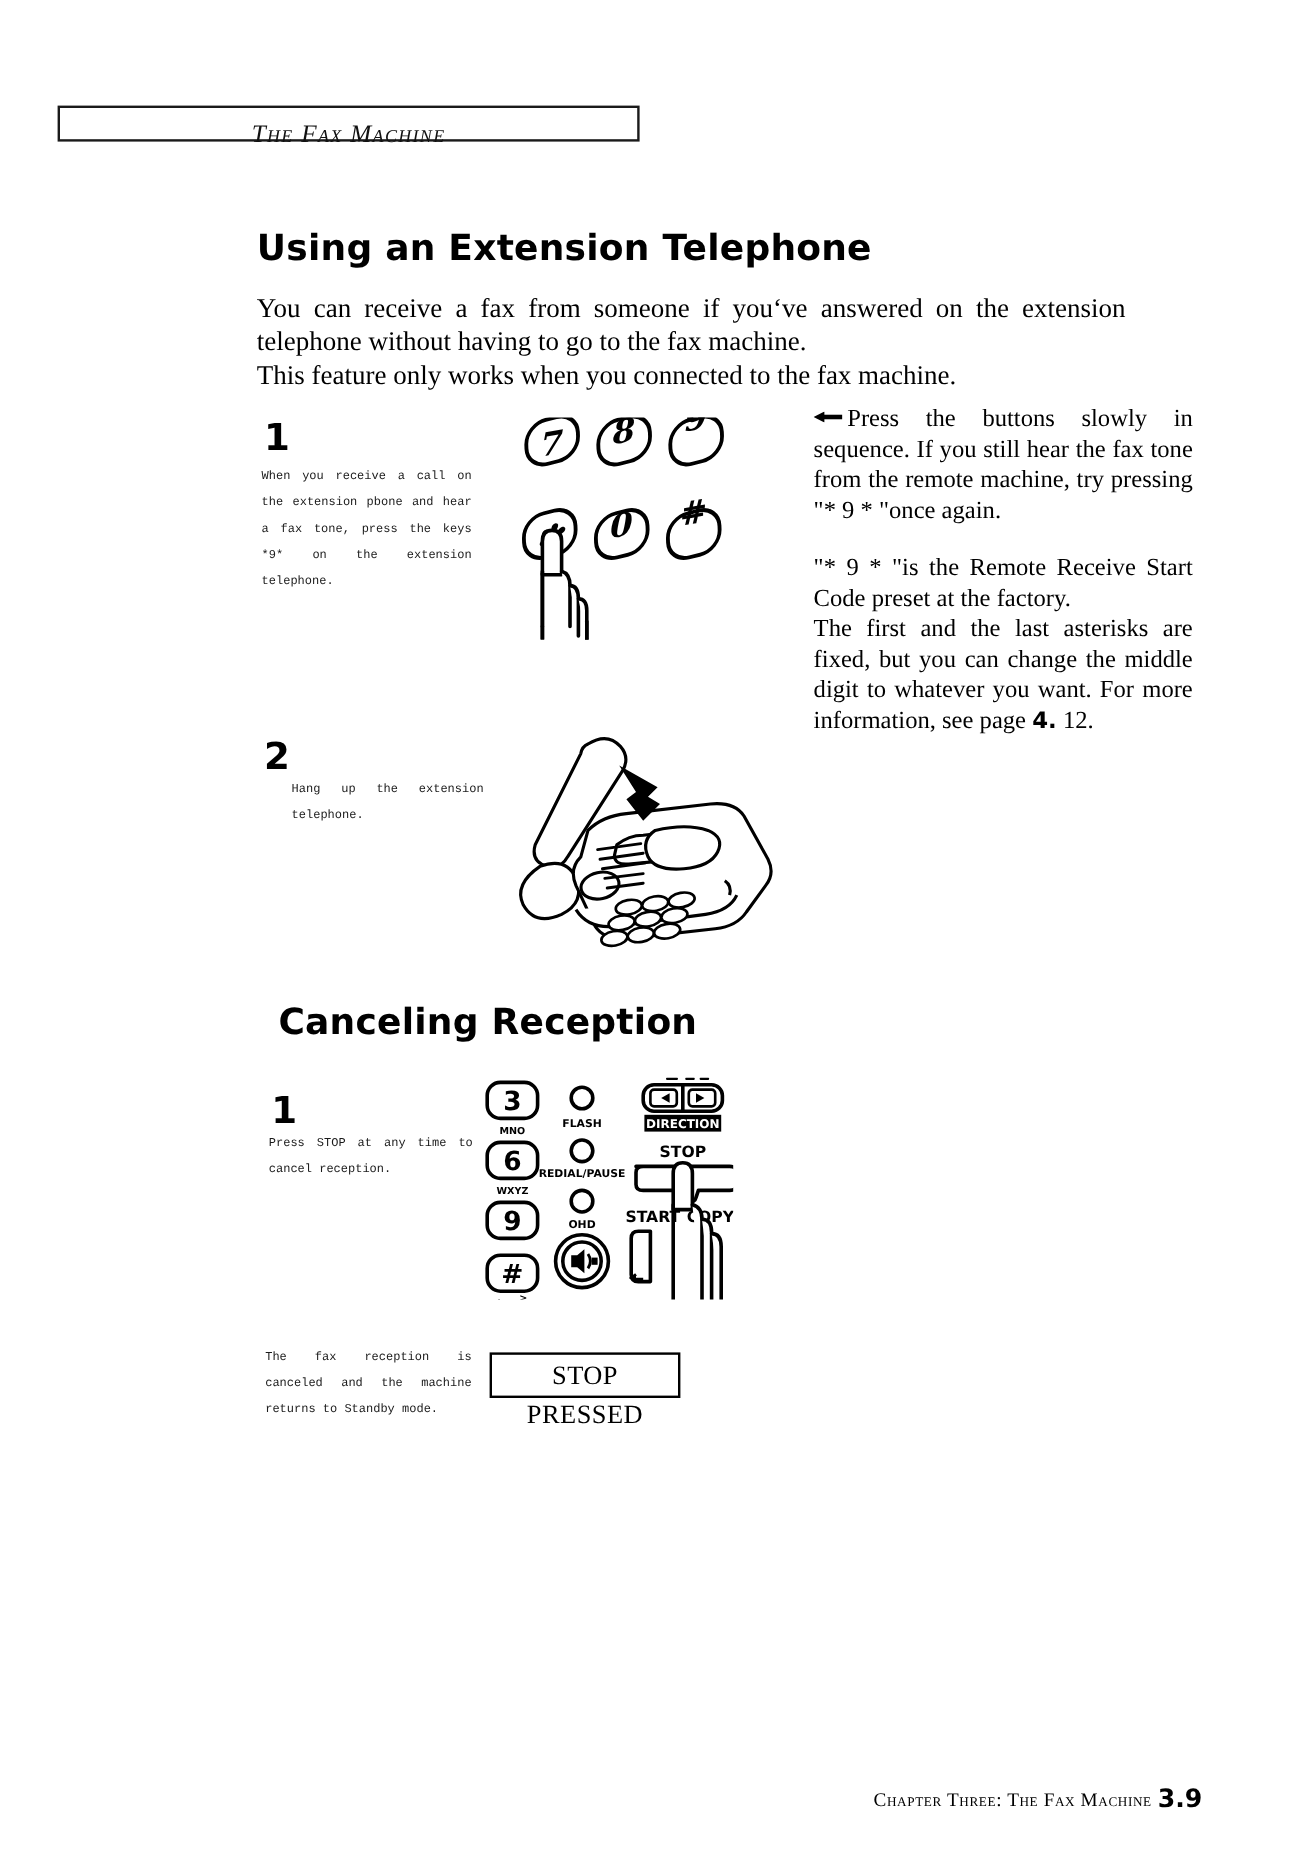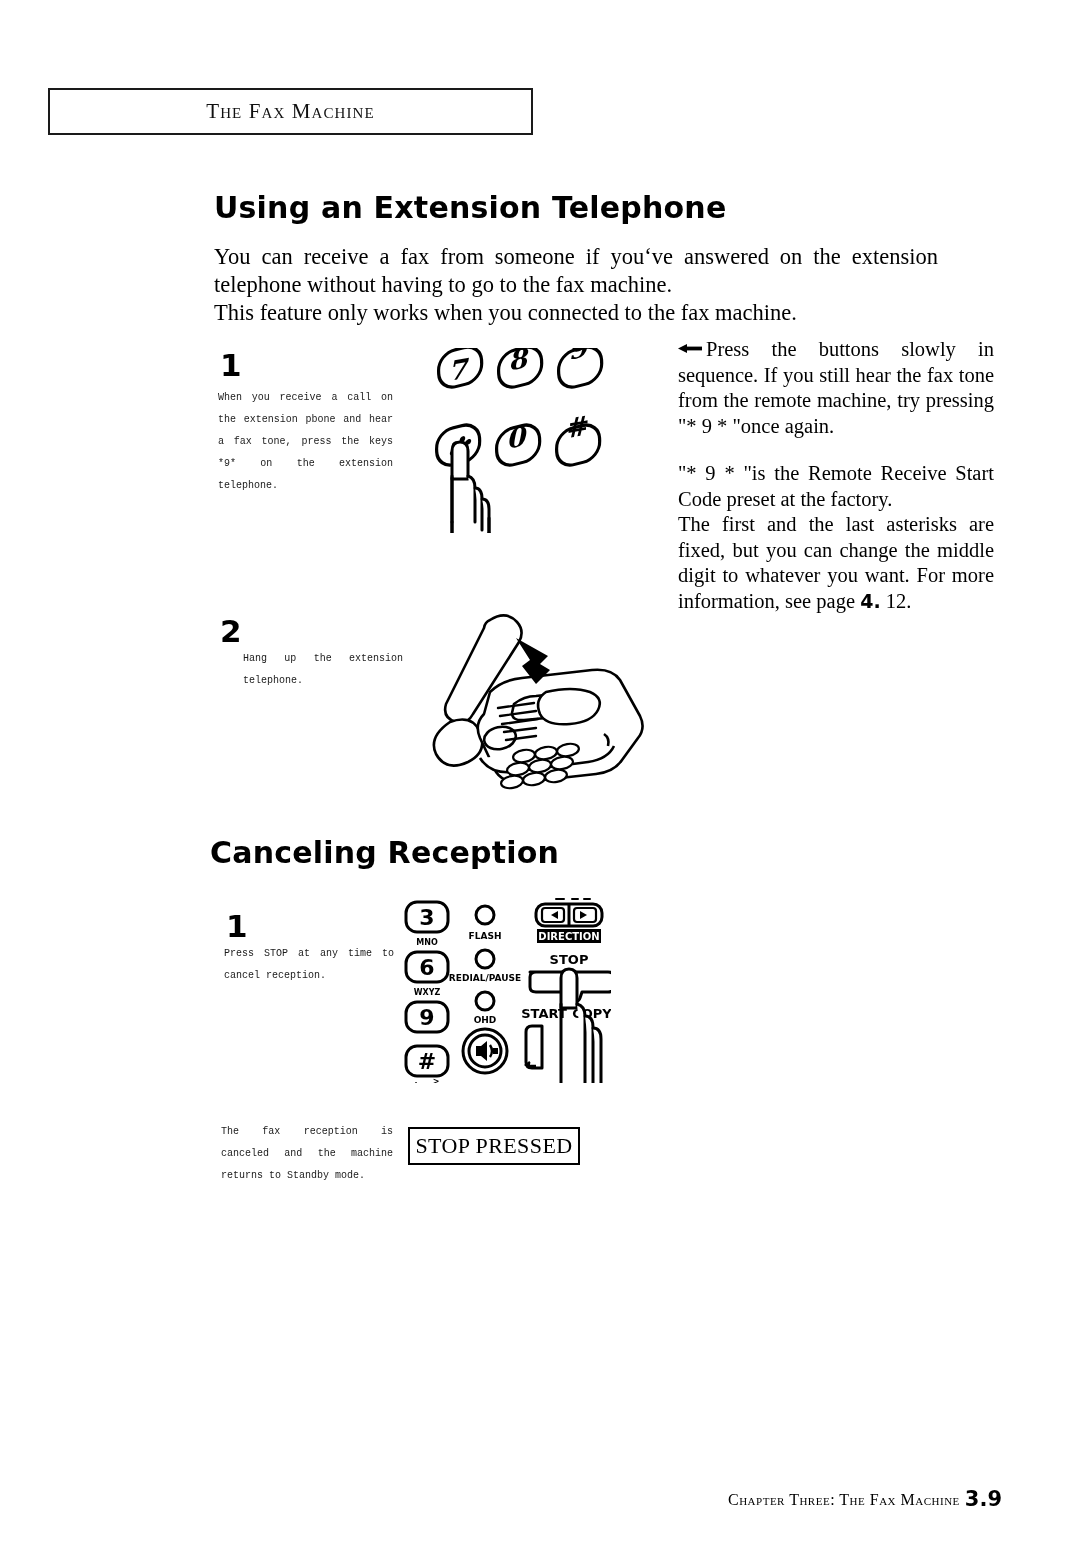--- a/index.html
+++ b/index.html
@@ -19,24 +19,25 @@
     position: absolute;
     inset: 0;
   }
 
   
   .running-head {
     position: absolute;
     left: 48px;
     top: 88px;
     width: 485px;
-    height: 47px;
+    height: 30px;
     border: 2px solid #1a1a1a;
     box-sizing: border-box;
     background: #ffffff;
+    font-style: italic;
   }
   .running-head-text {
     position: absolute;
     left: 0;
     right: 0;
     top: 9px;
     text-align: center;
     font-family: "Liberation Serif", serif;
     font-size: 21px;
     font-variant: small-caps;
@@ -48,21 +49,21 @@
   .h1 {
     position: absolute;
     font-family: "DejaVu Sans", sans-serif;
     font-weight: bold;
     font-size: 30px;
     letter-spacing: 0.2px;
     color: #000;
     text-align: right;
   }
   #heading-extension { left: 214px; top: 190px; }
-  #heading-canceling { left: 210px; top: 835px; }
+  #heading-canceling { left: 232px; top: 835px; }
 
   
   .intro {
     position: absolute;
     left: 214px;
     top: 243px;
     width: 724px;
     font-family: "Liberation Serif", serif;
     font-size: 22.5px;
     line-height: 28px;
@@ -123,21 +124,21 @@
     margin-right: 4px;
   }
   .note-arrow svg { display: block; }
   .bold-num { font-family: "DejaVu Sans", sans-serif; font-weight: bold; font-size: 19px; }
 
   
   .lcd {
     position: absolute;
     left: 408px;
     top: 1127px;
-    width: 172px;
+    width: 159px;
     height: 38px;
     border: 2.5px solid #000;
     box-sizing: border-box;
     background: #fff;
   }
   .lcd-text {
     position: absolute;
     inset: 0;
     text-align: center;
     line-height: 33px;

